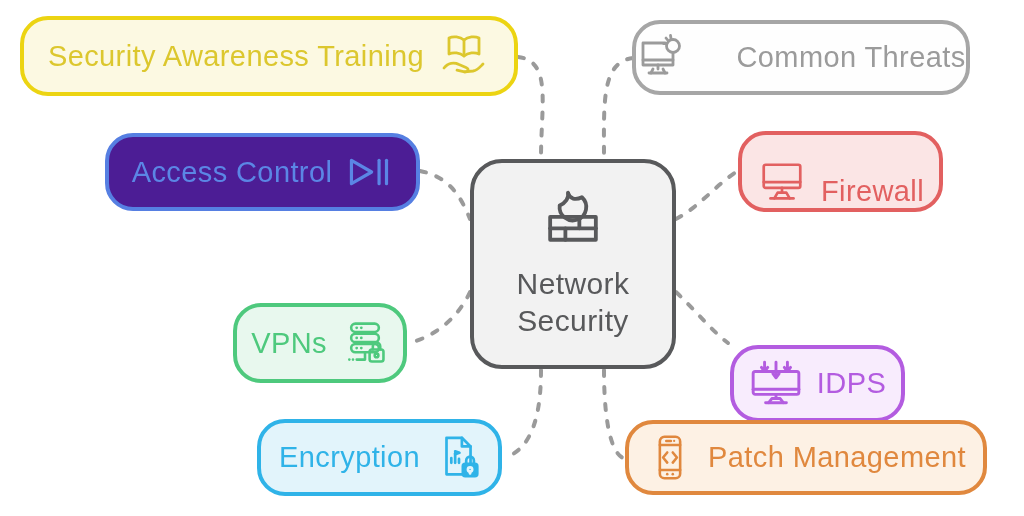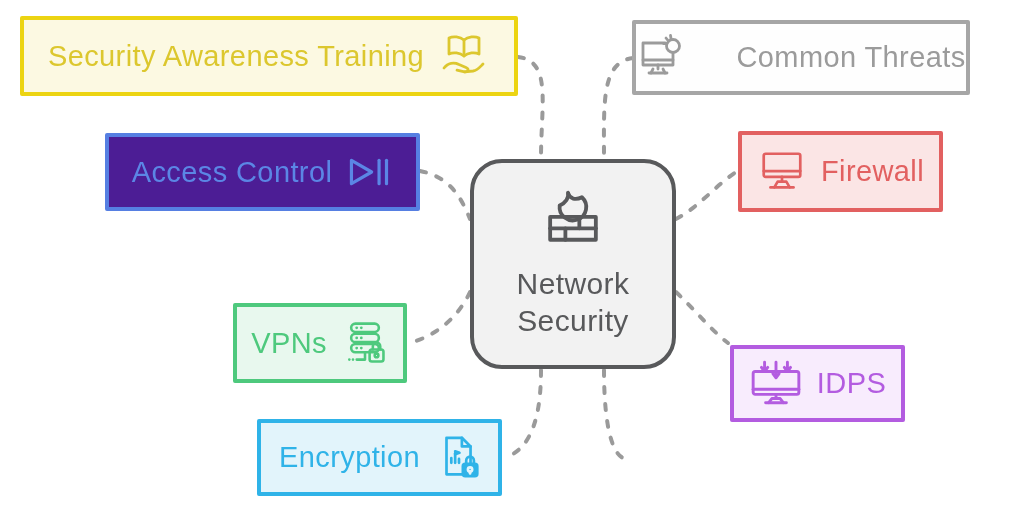--- a/index.html
+++ b/index.html
@@ -1,32 +1,32 @@
 <!DOCTYPE html>
 <html><head>
 <meta charset="utf-8">
 <style>
   html,body{margin:0;padding:0;background:#ffffff;}
   body{font-family:"Liberation Sans", sans-serif;}
   .canvas{position:relative;width:1024px;height:516px;background:#ffffff;overflow:hidden;}
   .connectors{position:absolute;left:0;top:0;width:1024px;height:516px;pointer-events:none;}
 
   .node{position:absolute;box-sizing:border-box;display:flex;align-items:center;justify-content:center;
-        border-style:solid;border-width:4px;border-radius:2px;gap:14px;padding:0 18px;}
+        border-style:solid;border-width:4px;border-radius:28px;gap:14px;padding:0 18px;}
   .node .label{font-size:29px;letter-spacing:.4px;white-space:nowrap;}
   .node .icon{display:flex;align-items:center;justify-content:center;flex:0 0 auto;}
   .node .icon svg{display:block;}
 
   
   .n-sat       {left:20px;  top:16px;  width:498px; height:80px;}
   .n-access    {left:105px; top:133px; width:315px; height:78px;}
   .n-vpns      {left:233px; top:303px; width:174px; height:80px;}
   .n-encryption{left:257px; top:419px; width:245px; height:77px;justify-content:space-between;}
   .n-common    {left:632px; top:20px;  width:338px; height:75px;gap:48px;}
-  .n-firewall  {left:738px; top:131px; width:205px; height:81px;}
+  .n-firewall  {left:738px; top:131px; width:205px; height:81px;align-items:flex-end;}
   .n-idps      {left:730px; top:305px; width:175px; height:77px;}
   .n-patch     {left:625px; top:420px; width:362px; height:75px;}
 
   .n-central{left:470px; top:159px; width:206px; height:210px;
              flex-direction:column; gap:10px; border-radius:32px; border-width:4px;
              background:#f2f2f2; border-color:#58595b; color:#58595b;}
   .n-central .label{font-size:30px; white-space:normal; text-align:center; width:170px; line-height:1.25;}
 
   
   .n-sat       {background:#fcf9e2; border-color:#ecd412; color:#dcc72e;}
@@ -174,14 +174,30 @@
         <path d="M19 44 L22 40 H30 L33 44"></path>
         <path d="M16 44 H36"></path>
         <path d="M15 5 V13 M12 10 L15 14 L18 10"></path>
         <path d="M26 5 V19 M23 16 L26 20 L29 16"></path>
         <path d="M37 5 V13 M34 10 L37 14 L40 10"></path>
       </svg>
     </span>
     <span class="label">IDPS</span>
   </div>
 
+  <div class="node n-patch">
+    <span class="icon">
+      <svg width="48" height="48" viewBox="0 0 52 52" fill="none" stroke="currentColor" stroke-width="2.8" stroke-linecap="round" stroke-linejoin="round">
+        <rect x="15" y="3" width="22" height="45" rx="5"></rect>
+        <path d="M15 12 H37"></path>
+        <path d="M15 39 H37"></path>
+        <path d="M22 7.5 H27"></path>
+        <circle cx="30.5" cy="7.5" r="1.2" fill="currentColor" stroke="none"></circle>
+        <path d="M23 20 L18.5 25.5 L23 31"></path>
+        <path d="M29 20 L33.5 25.5 L29 31"></path>
+        <circle cx="23" cy="43.5" r="1.4" fill="currentColor" stroke="none"></circle>
+        <circle cx="29" cy="43.5" r="1.4" fill="currentColor" stroke="none"></circle>
+      </svg>
+    </span>
+    <span class="label">Patch Management</span>
+  </div>
 
 </div>
 
 </body></html>

